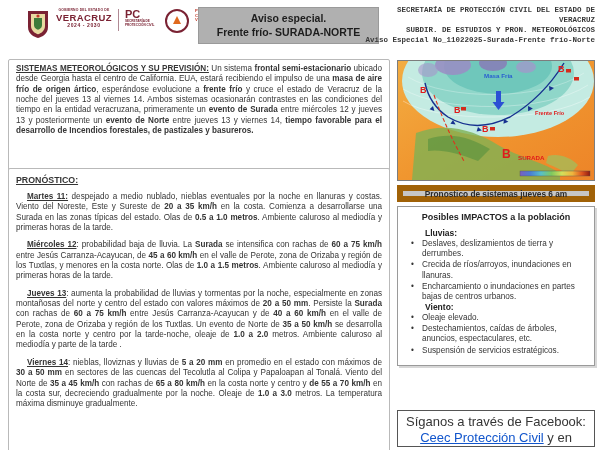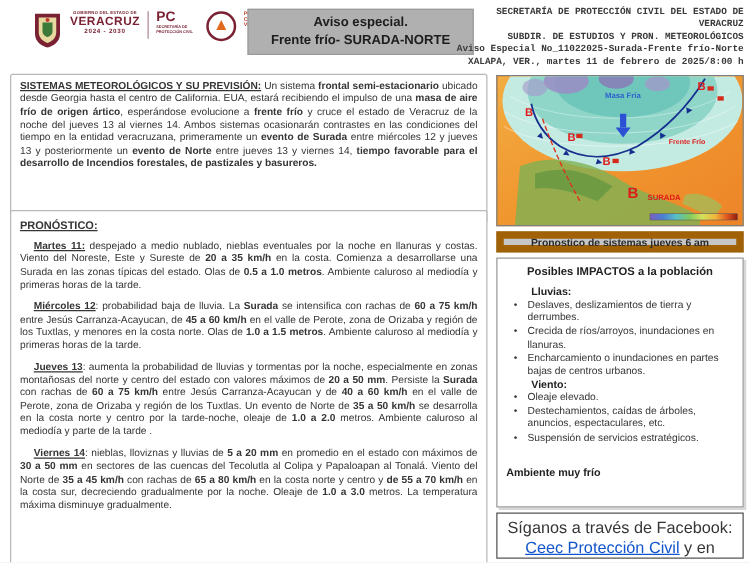--- a/index.html
+++ b/index.html
@@ -50,21 +50,21 @@
   
   .map-wrap { position:absolute; left:397px; top:60px; width:198px; height:121px;
               border:1px solid #7d7d7d; overflow:hidden; background:#f0962f; }
   .map-caption {
     position:absolute; left:397px; top:185px; width:198px; height:17px;
     background:#c6c6c6; border:6px solid #a16207;
     display:flex; align-items:center; justify-content:center;
     font-size:8.3px; font-weight:bold; color:#2a2a2a;
   }
   .impacts {
-    position:absolute; left:397px; top:206px; width:198px; height:200px;
+    position:absolute; left:397px; top:206px; width:198px; height:160px;
     border:1px solid #9a9a9a; box-shadow:2px 2px 0 #d7d7d7; background:#fff;
     padding:5px 7px 4px 7px; overflow:hidden;
   }
   .impacts-title { text-align:center; font-size:9px; font-weight:bold; margin-bottom:6px; color:#222; }
   .imp-head { font-size:8.5px; font-weight:bold; color:#222;padding-left:20px; }
   .impacts ul { list-style:none; margin:0 0 0 4px; }
   .impacts li { font-size:8.2px; line-height:1.24; padding-left:13px; position:relative; margin-top:1px; }
   .impacts li:before { content:"\2022"; position:absolute; left:2px; top:0; font-size:8.2px; }
   .imp-footer { font-size:8.6px; font-weight:bold; margin-top:17px; color:#222; }
   .contact {
@@ -104,21 +104,20 @@
 
   <div class="title-box">
     <div>Aviso especial.</div>
     <div>Frente frío- SURADA-NORTE</div>
   </div>
 
   <div class="hdr-right">
     <div>SECRETARÍA DE PROTECCIÓN CIVIL DEL ESTADO DE VERACRUZ</div>
     <div>SUBDIR. DE ESTUDIOS Y PRON. METEOROLÓGICOS</div>
     <div>Aviso Especial No_11022025-Surada-Frente frío-Norte</div>
-    <div>XALAPA, VER., martes 11 de febrero de 2025/8:00 h</div>
   </div>
 
   <div class="lbox" id="systems-box">
     <p class="rich"><span class="b u">SISTEMAS METEOROLÓGICOS Y SU PREVISIÓN:</span><span> Un sistema </span><span class="b">frontal semi-estacionario</span><span> ubicado desde Georgia hasta el centro de California. EUA, estará recibiendo el impulso de una </span><span class="b">masa de aire frío de origen ártico</span><span>, esperándose evolucione a </span><span class="b">frente frío</span><span> y cruce el estado de Veracruz de la noche del jueves 13 al viernes 14. Ambos sistemas ocasionarán contrastes en las condiciones del tiempo en la entidad veracruzana, primeramente un </span><span class="b">evento de Surada</span><span> entre miércoles 12 y jueves 13 y posteriormente un </span><span class="b">evento de Norte</span><span> entre jueves 13 y viernes 14, </span><span class="b">tiempo favorable para el desarrollo de Incendios forestales, de pastizales y basureros.</span></p>
   </div>
 
   <div class="lbox" id="forecast-box">
     <div class="forecast-title">PRONÓSTICO:</div>
     <p class="rich day"><span class="b u">Martes 11:</span><span> despejado a medio nublado, nieblas eventuales por la noche en llanuras y costas. Viento del Noreste, Este y Sureste de </span><span class="b">20 a 35 km/h</span><span> en la costa. Comienza a desarrollarse una Surada en las zonas típicas del estado. Olas de </span><span class="b">0.5 a 1.0 metros</span><span>. Ambiente caluroso al mediodía y primeras horas de la tarde.</span></p>
     <p class="rich day"><span class="b u">Miércoles 12</span><span>: probabilidad baja de lluvia. La </span><span class="b">Surada</span><span> se intensifica con rachas de </span><span class="b">60 a 75 km/h</span><span> entre Jesús Carranza-Acayucan, de </span><span class="b">45 a 60 km/h</span><span> en el valle de Perote, zona de Orizaba y región de los Tuxtlas, y menores en la costa norte. Olas de </span><span class="b">1.0 a 1.5 metros</span><span>. Ambiente caluroso al mediodía y primeras horas de la tarde.</span></p>

